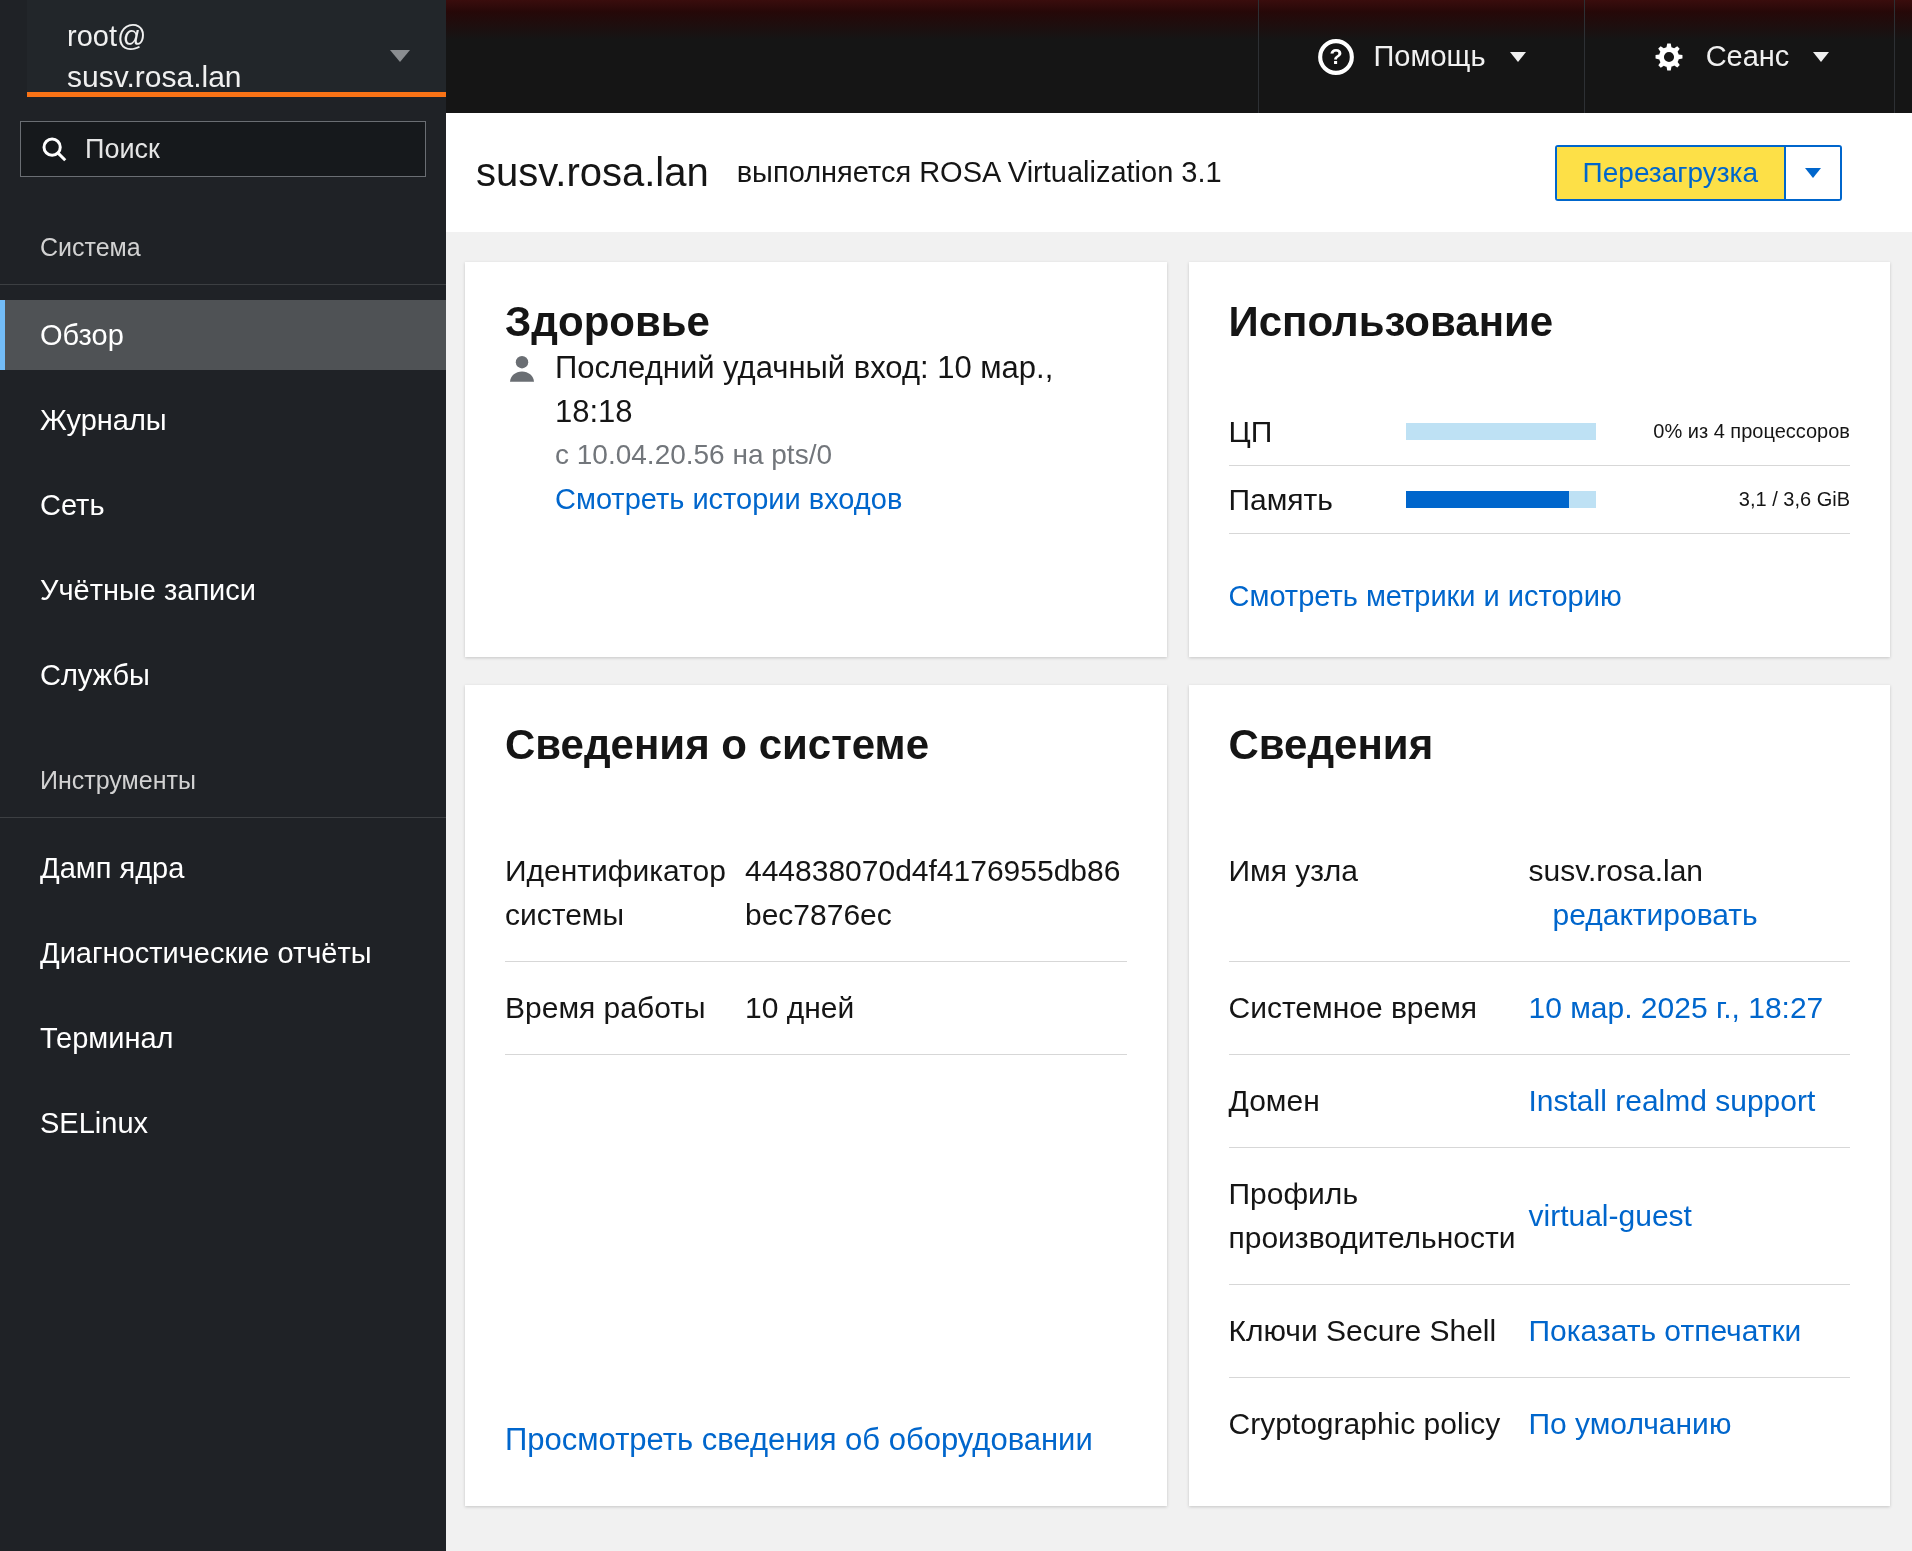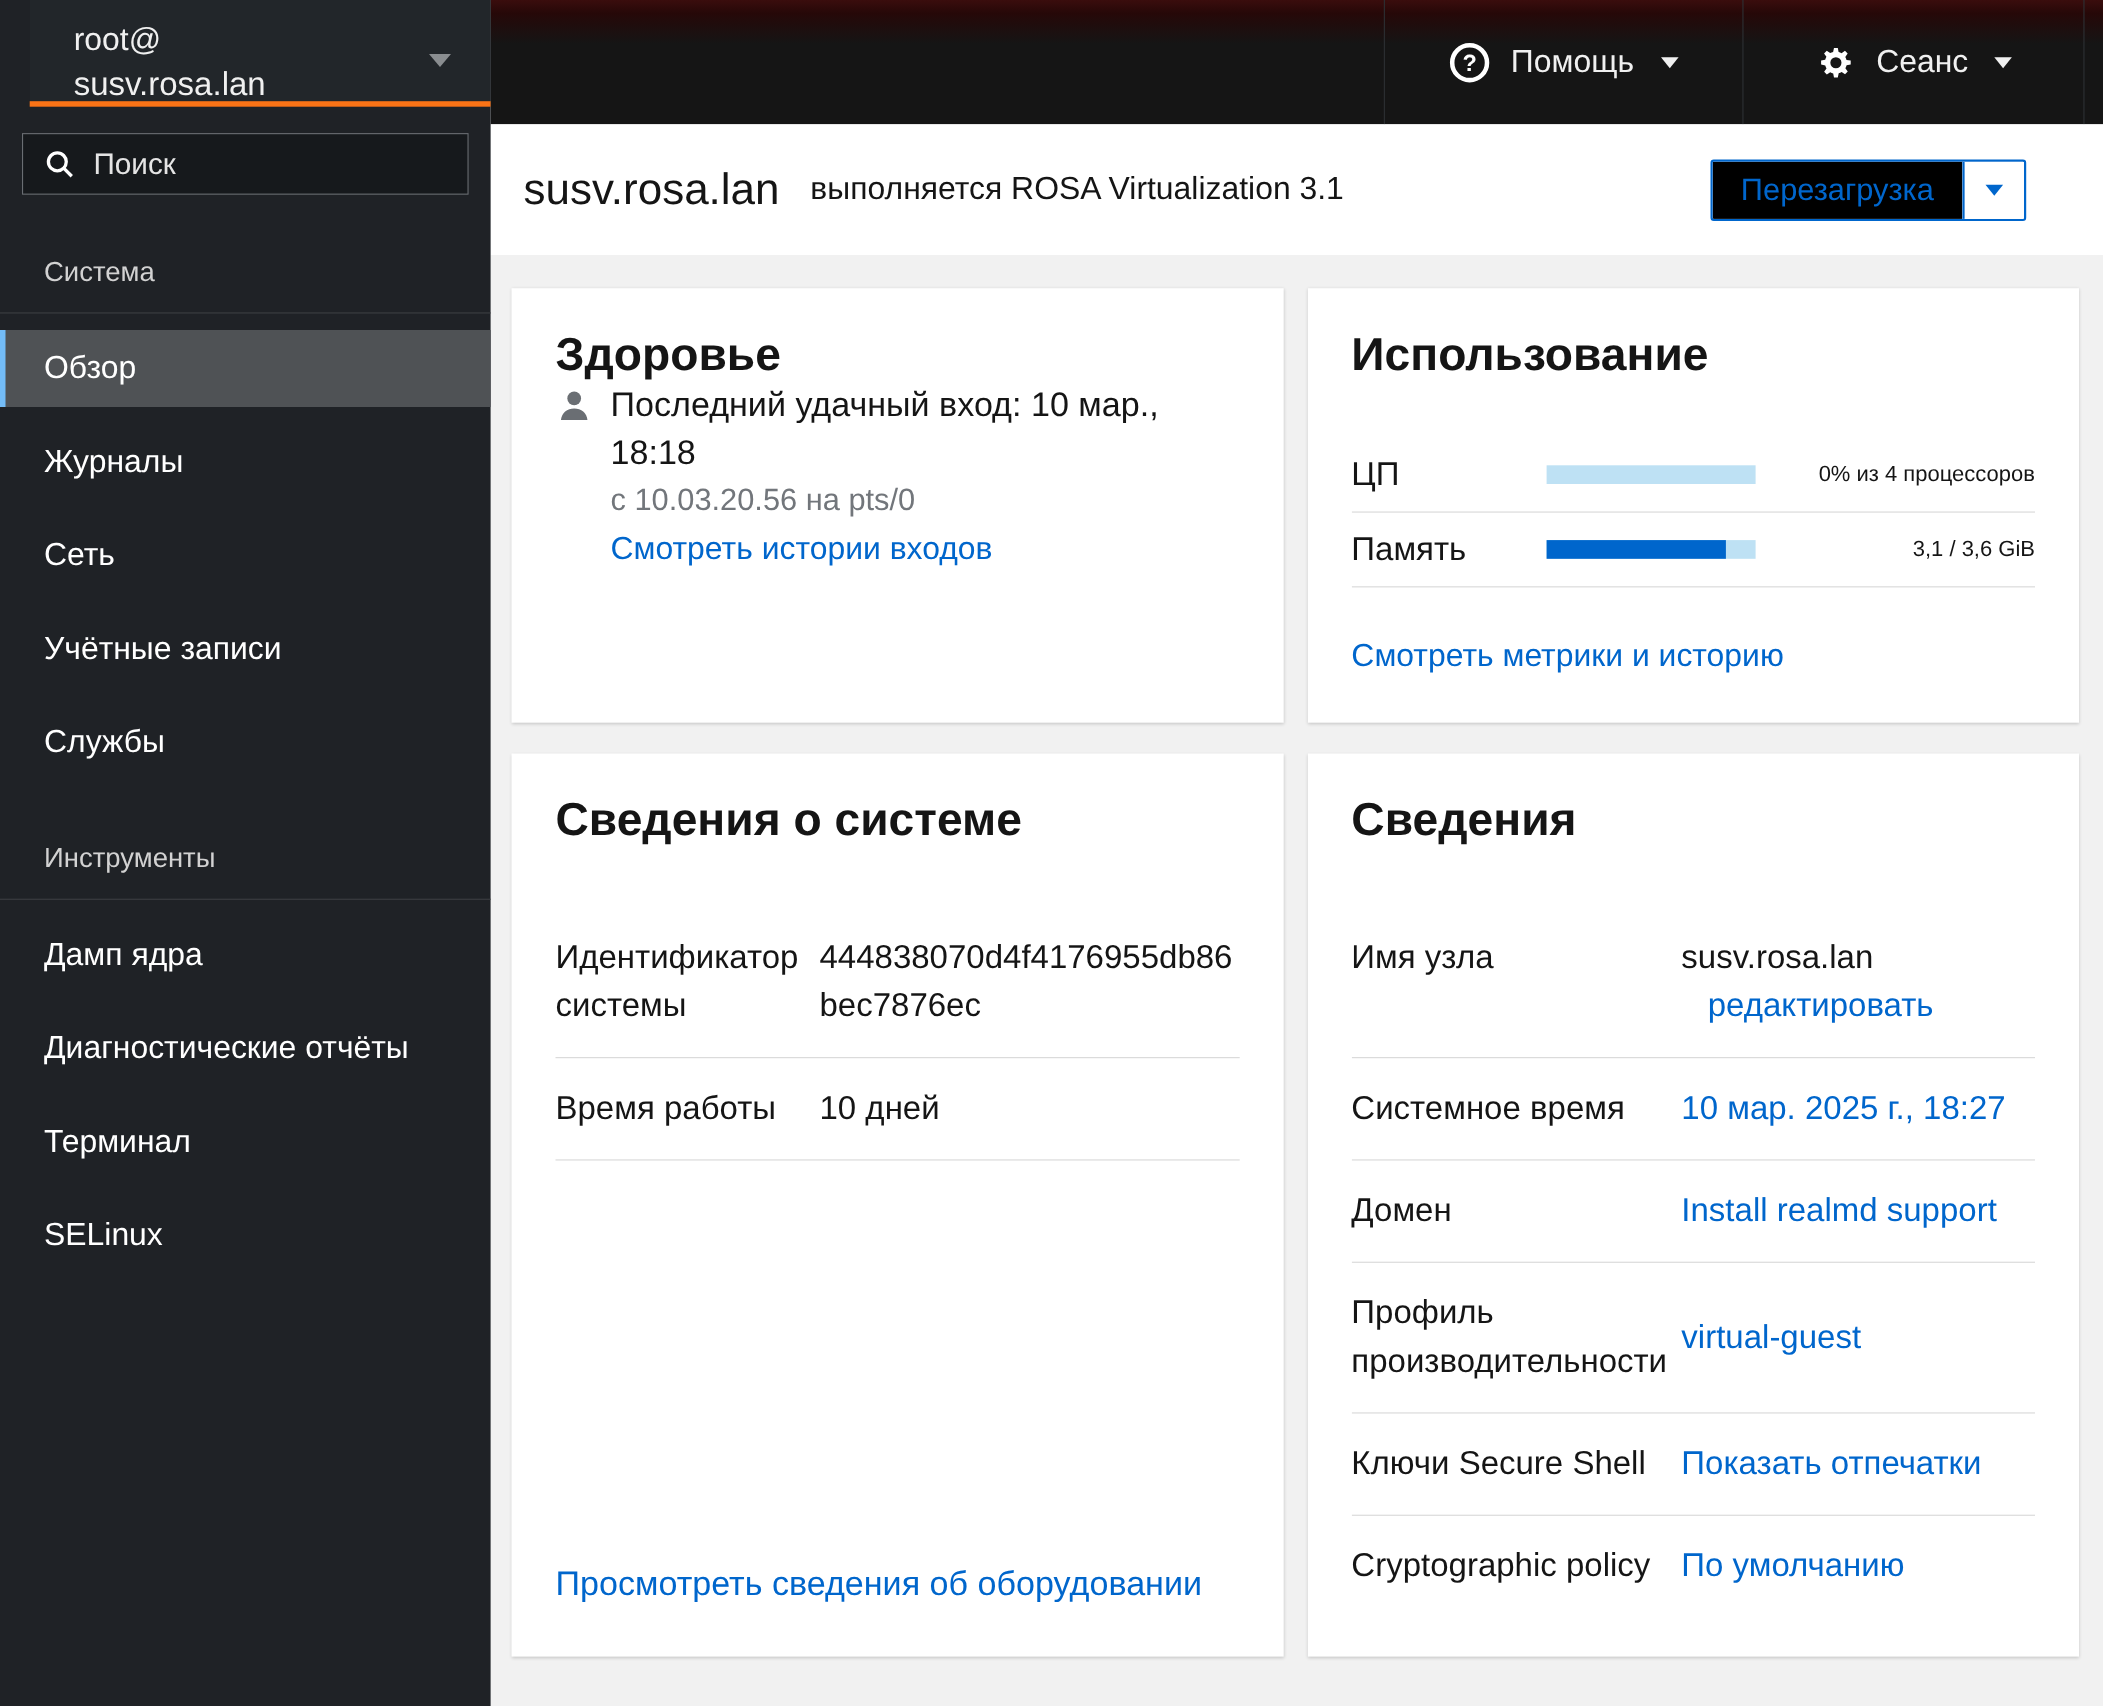--- a/index.html
+++ b/index.html
@@ -34,21 +34,21 @@
   .m-item.help { width:326px; }
   .m-item.session { width:311px; border-right:1px solid #2d3034; }
   .m-item .caret { color:#f0f0f0; margin-left:6px; }
 
   
   .page-header { position:absolute; left:446px; top:113px; width:1466px; height:119px; background:#ffffff; display:flex; align-items:center; padding:0 30px; }
   .ph-title { font-size:40px; color:#151515; }
   .ph-subtitle { font-size:29px; color:#151515; margin-left:28px; }
   .ph-spacer { flex:1; }
   .split-btn { display:flex; height:56px; border:2px solid #0066cc; border-radius:3px; overflow:hidden; background:#fff; margin-right:40px; }
-  .split-btn .main { padding:0 26px; color:#0066cc; font-size:28px; display:flex; align-items:center; background:#000000; border:none; cursor:pointer; font-family:inherit; }
+  .split-btn .main { padding:0 26px; color:#0066cc; font-size:28px; display:flex; align-items:center; background:#fde047; border:none; cursor:pointer; font-family:inherit; }
   .split-btn .arrow { width:56px; display:flex; align-items:center; justify-content:center; color:#0066cc; background:#fff; border:none; border-left:2px solid #0066cc; cursor:pointer; }
 
   
   .content { position:absolute; left:446px; top:232px; width:1466px; height:1319px; background:#f1f1f1; padding:30px 22px 0 19px; }
   .grid { display:grid; grid-template-columns:1fr 1fr; column-gap:22px; row-gap:28px; }
   .card { background:#ffffff; box-shadow:0 1px 3px rgba(3,3,3,.18); padding:36px 40px; position:relative; }
   .card.r1 { min-height:395px; }
   .card.r2 { min-height:643px; }
   .card-title { font-size:42px; font-weight:700; color:#151515; }
 
@@ -180,21 +180,21 @@
       <h2 class="card-title">Здоровье</h2>
       <div class="health-row">
         <span class="health-icon">
           <svg width="34" height="34" viewBox="0 0 24 24" fill="#6a6e73">
             <circle cx="12" cy="7.2" r="4.4"></circle>
             <path d="M3.5 21c.4-4.4 4-7.3 8.5-7.3s8.1 2.9 8.5 7.3z"></path>
           </svg>
         </span>
         <div class="health-texts">
           <div class="health-main">Последний удачный вход: 10 мар., 18:18</div>
-          <div class="health-sub">с 10.03.20.56 на pts/0</div>
+          <div class="health-sub">с 10.04.20.56 на pts/0</div>
           <a class="link health-link">Смотреть истории входов</a>
         </div>
       </div>
     </section>
 
     <section class="card r1">
       <h2 class="card-title">Использование</h2>
       <div class="usage-list">
         <div class="usage-row">
           <span class="usage-label">ЦП</span>

